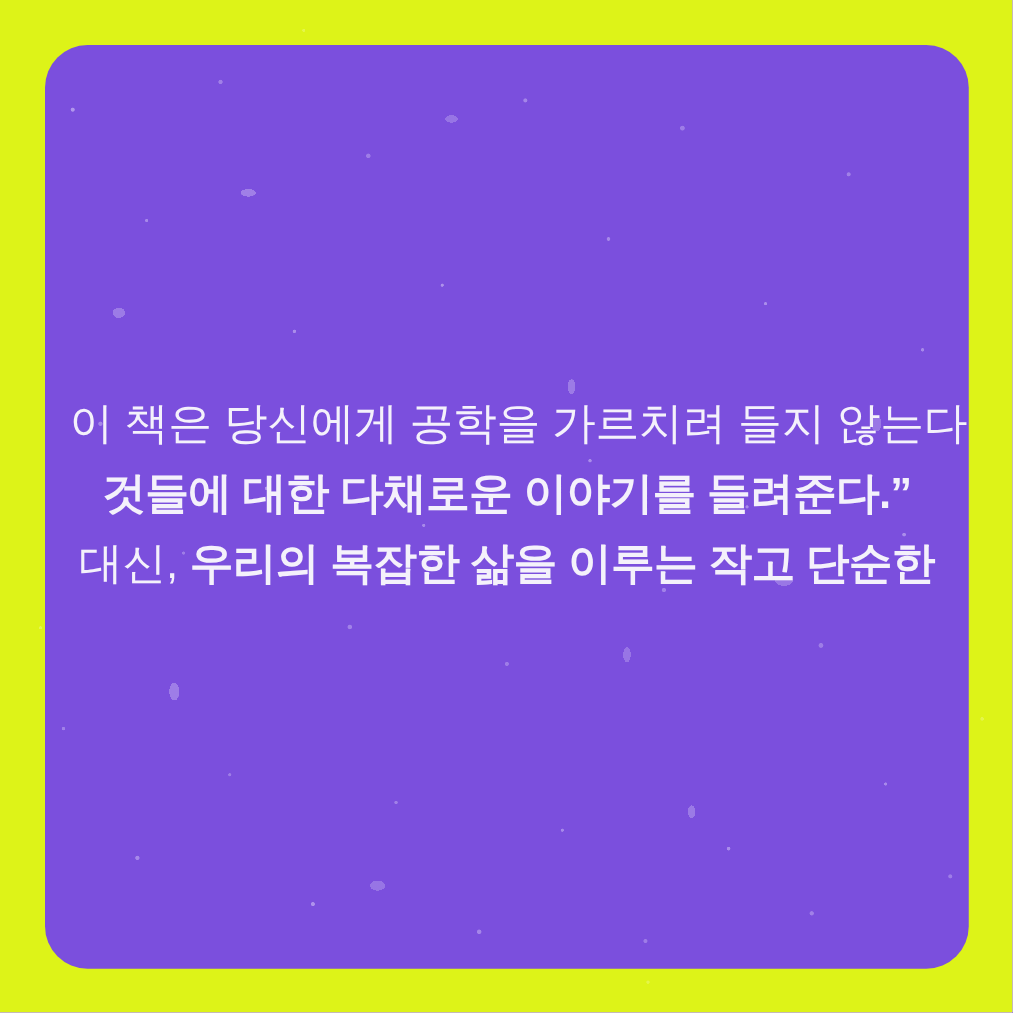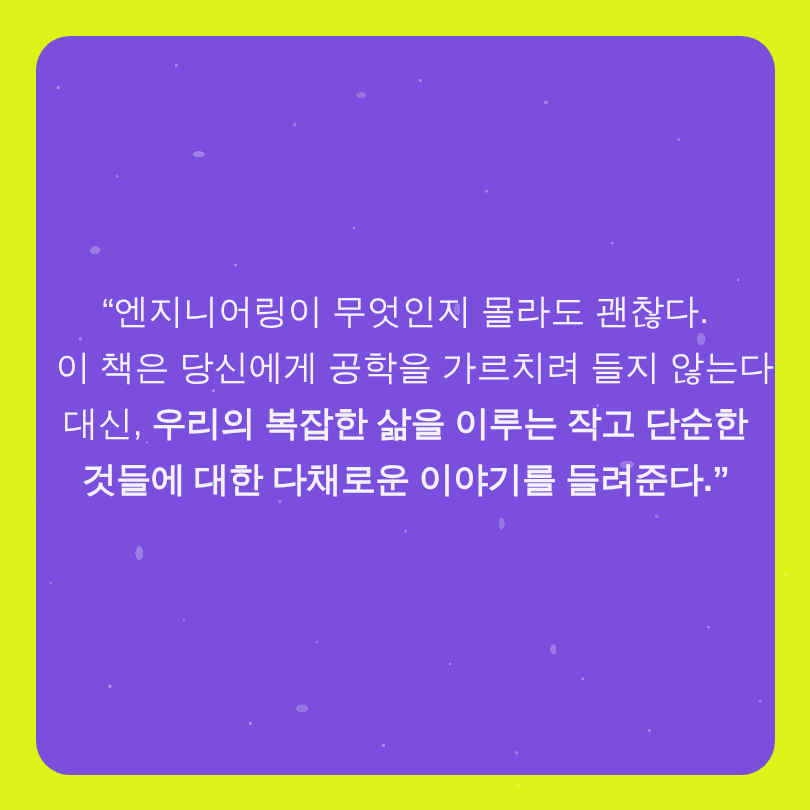--- a/index.html
+++ b/index.html
@@ -142,25 +142,24 @@
 
   <div id="canvas-texture"></div>
 
   <div id="quote-card" style="background-color: rgb(123, 79, 221); border-radius: 34px;">
 
     <div class="card-grain" id="card-grain-fine"></div>
     <div class="card-grain" id="card-grain-flecks"></div>
 
     <blockquote id="quote-block" style="color: rgb(244, 241, 251);">
 
-      <div class="quote-line weight-regular">“엔지니어링이 무엇인지 몰라도 괜찮다.</div>
 
       <div class="quote-line weight-regular">이 책은 당신에게 공학을 가르치려 들지 않는다.</div>
+
+      <div class="quote-line weight-bold">것들에 대한 다채로운 이야기를 들려준다.”</div>
 
       <div class="quote-line">
         <span class="seg-regular">대신, </span><span class="seg-bold">우리의 복잡한 삶을 이루는 작고 단순한</span>
       </div>
-
-      <div class="quote-line weight-bold">것들에 대한 다채로운 이야기를 들려준다.”</div>
 
     </blockquote>
   </div>
 </div>
 
 </body></html>

